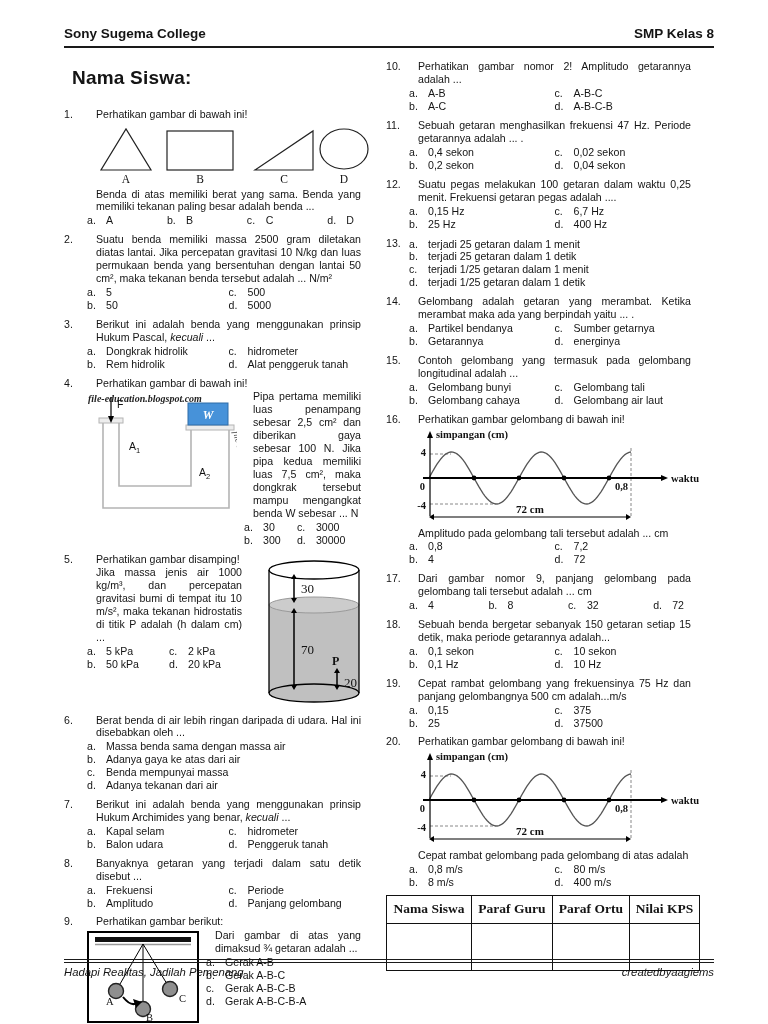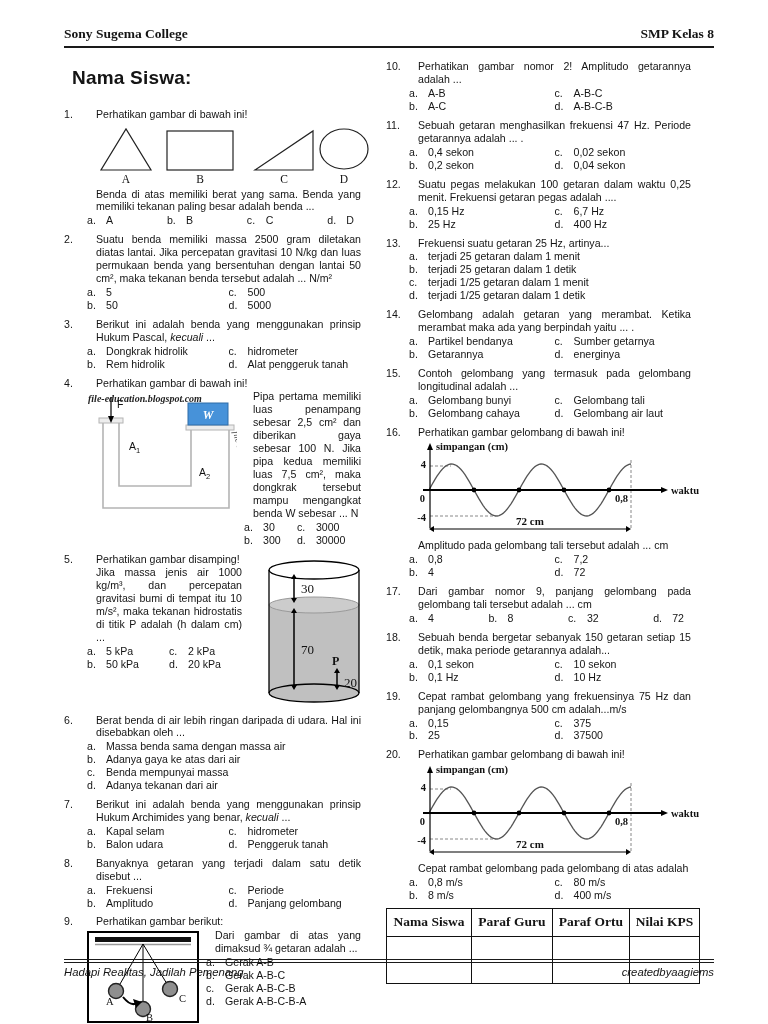--- a/index.html
+++ b/index.html
@@ -1,20 +1,20 @@
 <!DOCTYPE html>
 <html><head>
 <meta charset="utf-8">
 <style>
   html,body{margin:0;padding:0;background:#e8e8e8;}
   .page{width:768px;height:1024px;background:#fff;position:relative;overflow:hidden;
         box-sizing:border-box;padding:26px 54px 0 64px;color:#141414;
         font-family:"Liberation Sans",sans-serif;font-size:10.6px;line-height:1.22;}
   .page-header{display:flex;justify-content:space-between;align-items:flex-start;
-        font-family:Liberation Serif, serif;font-weight:bold;font-size:13.5px;
+        font-family:Liberation Sans, sans-serif;font-weight:bold;font-size:13.5px;
         padding-bottom:4px;border-bottom:2.2px solid #1a1a1a;}
   .columns{display:flex;gap:16px;margin-top:12px;}
   .col-left{width:306px;flex:none;}
   .col-right{width:314px;flex:none;}
   .student-title{font-size:19px;font-weight:bold;margin:6px 0 18px 8px;letter-spacing:.2px;}
   .q{display:flex;margin-bottom:6px;}
   .q-num{width:23px;flex:none;}
   .q-body{flex:1;min-width:0;}
   .q-body p{margin:0 9px 1px;text-align:justify;}
   .q-row{display:flex;gap:7px;align-items:flex-start;}
@@ -422,21 +422,20 @@
                 <div class="opt">
                   <span class="opt-l">d.</span>
                   <span class="opt-t">400 Hz</span>
                 </div>
               </div>
             </div>
           </div>
           <div class="q">
             <div class="q-num">13.</div>
             <div class="q-body">
-              <p><span>Frekuensi suatu getaran 25 Hz, artinya...</span></p>
               <div class="opts-stack">
                 <div class="opt">
                   <span class="opt-l">a.</span>
                   <span class="opt-t">terjadi 25 getaran dalam 1 menit</span>
                 </div>
                 <div class="opt">
                   <span class="opt-l">b.</span>
                   <span class="opt-t">terjadi 25 getaran dalam 1 detik</span>
                 </div>
                 <div class="opt">

